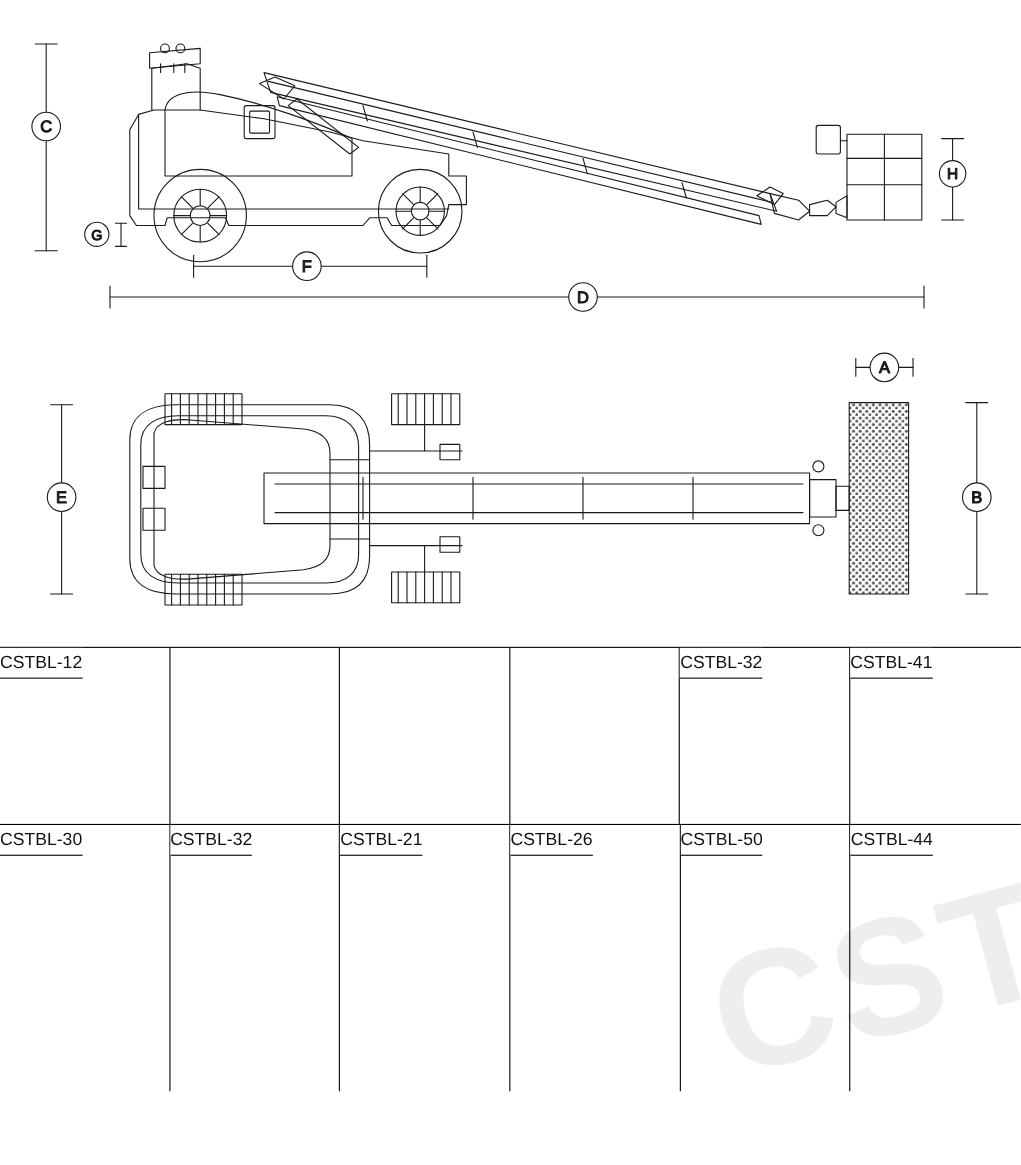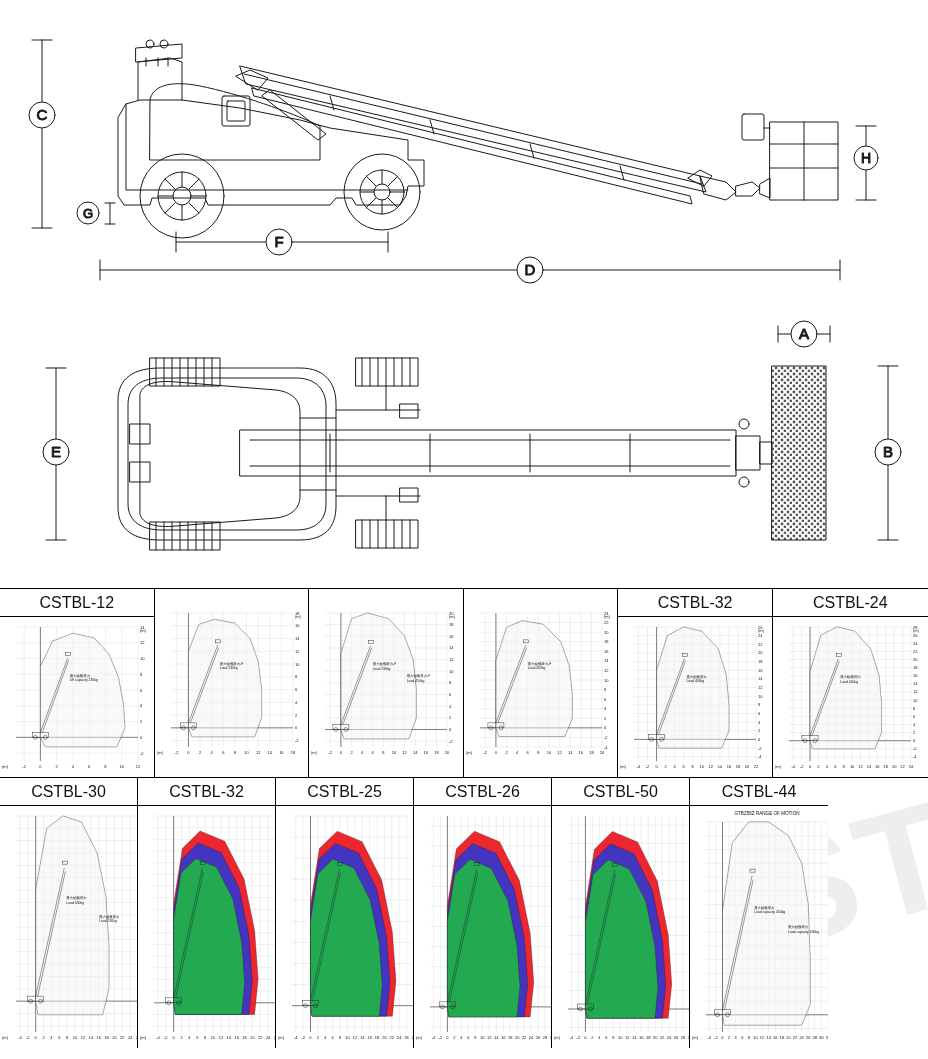--- a/index.html
+++ b/index.html
@@ -12,27 +12,27 @@
   .wm2{top:230px;left:-40px;font-size:150px;}
   .wm3{top:760px;left:640px;font-size:150px;transform:rotate(-15deg);}
 
   
   .drawing{position:relative;width:928px;height:588px;background:#fff;z-index:1;}
   svg.dwg{position:absolute;top:0;left:0;}
 
   
   .grid{position:relative;z-index:1;border-top:1px solid #000;}
   .row{display:flex;width:928px;}
-  .cellwrap{display:flex;flex-direction:column;border-right:1px solid #000;box-sizing:border-box;justify-content:center;}
+  .cellwrap{display:flex;flex-direction:row;border-right:1px solid #000;box-sizing:border-box;}
   .cellwrap:last-child{border-right:none;}
   .hdr{height:28px;line-height:28px;text-align:center;font-size:16px;border-bottom:1px solid #000;box-sizing:border-box;background:#fff;}
   .pane{position:relative;background:#fff;overflow:hidden;box-sizing:border-box;}
   .row1 .cellwrap{width:154.6px;}
   .row1 .pane{height:160px;}
-  .row2 .cellwrap{width:138px;}
+  .row2 .cellwrap{width:155px;}
   .row2 .pane{height:242px;}
   .row2{border-top:1px solid #000;}
   .row2 .hdr{border-top:0;}
   svg.mini{position:absolute;top:0;left:0;}
   .minilbl{font-size:3.4px;fill:#111;font-family:"Liberation Sans",sans-serif;}
   .axlbl{font-size:4px;fill:#111;font-family:"Liberation Sans",sans-serif;}
   .bigcap{font-size:4.6px;fill:#111;font-family:"Liberation Sans",sans-serif;}
 </style>
 </head>
 <body>
@@ -571,21 +571,21 @@
               <text x="140" y="28.790322580645167" text-anchor="start" class="axlbl">22</text>
               <text x="140" y="20.14516129032259" text-anchor="start" class="axlbl">24</text>
               <text x="140" y="11.5" text-anchor="start" class="axlbl">26</text>
               <text x="2" y="151" class="axlbl">(m)</text>
               <text x="140" y="15" class="axlbl">(m)</text>
             </g>
           </svg>
         </div>
     </div>
     <div class="cellwrap">
-      <div class="hdr">CSTBL-24</div>
+      <div class="hdr">CSTBL-41</div>
       <div class="pane">
           <svg class="mini" id="c5" width="154" height="160" viewBox="0 0 154 160">
             <g>
               <line x1="20.20689655172414" y1="10" x2="20.20689655172414" y2="144" stroke="#c9c9c9" stroke-width="0.3"></line>
               <line x1="28.620689655172413" y1="10" x2="28.620689655172413" y2="144" stroke="#c9c9c9" stroke-width="0.3"></line>
               <line x1="37.03448275862069" y1="10" x2="37.03448275862069" y2="144" stroke="#c9c9c9" stroke-width="0.3"></line>
               <line x1="45.44827586206897" y1="10" x2="45.44827586206897" y2="144" stroke="#c9c9c9" stroke-width="0.3"></line>
               <line x1="53.862068965517246" y1="10" x2="53.862068965517246" y2="144" stroke="#c9c9c9" stroke-width="0.3"></line>
               <line x1="62.275862068965516" y1="10" x2="62.275862068965516" y2="144" stroke="#c9c9c9" stroke-width="0.3"></line>
               <line x1="70.6896551724138" y1="10" x2="70.6896551724138" y2="144" stroke="#c9c9c9" stroke-width="0.3"></line>
@@ -852,21 +852,21 @@
               <text x="140" y="34.851351351351354" text-anchor="start" class="axlbl">28</text>
               <text x="140" y="23.175675675675677" text-anchor="start" class="axlbl">30</text>
               <text x="140" y="11.5" text-anchor="start" class="axlbl">32</text>
               <text x="2" y="233" class="axlbl">(m)</text>
               <text x="140" y="15" class="axlbl">(m)</text>
             </g>
           </svg>
         </div>
     </div>
     <div class="cellwrap">
-      <div class="hdr">CSTBL-25</div>
+      <div class="hdr">CSTBL-21</div>
       <div class="pane">
           <svg class="mini" id="c8" width="154" height="242" viewBox="0 0 154 242">
             <g>
               <line x1="19.696969696969695" y1="10" x2="19.696969696969695" y2="226" stroke="#c9c9c9" stroke-width="0.3"></line>
               <line x1="27.090909090909093" y1="10" x2="27.090909090909093" y2="226" stroke="#c9c9c9" stroke-width="0.3"></line>
               <line x1="34.484848484848484" y1="10" x2="34.484848484848484" y2="226" stroke="#c9c9c9" stroke-width="0.3"></line>
               <line x1="41.878787878787875" y1="10" x2="41.878787878787875" y2="226" stroke="#c9c9c9" stroke-width="0.3"></line>
               <line x1="49.27272727272727" y1="10" x2="49.27272727272727" y2="226" stroke="#c9c9c9" stroke-width="0.3"></line>
               <line x1="56.666666666666664" y1="10" x2="56.666666666666664" y2="226" stroke="#c9c9c9" stroke-width="0.3"></line>
               <line x1="64.06060606060606" y1="10" x2="64.06060606060606" y2="226" stroke="#c9c9c9" stroke-width="0.3"></line>

